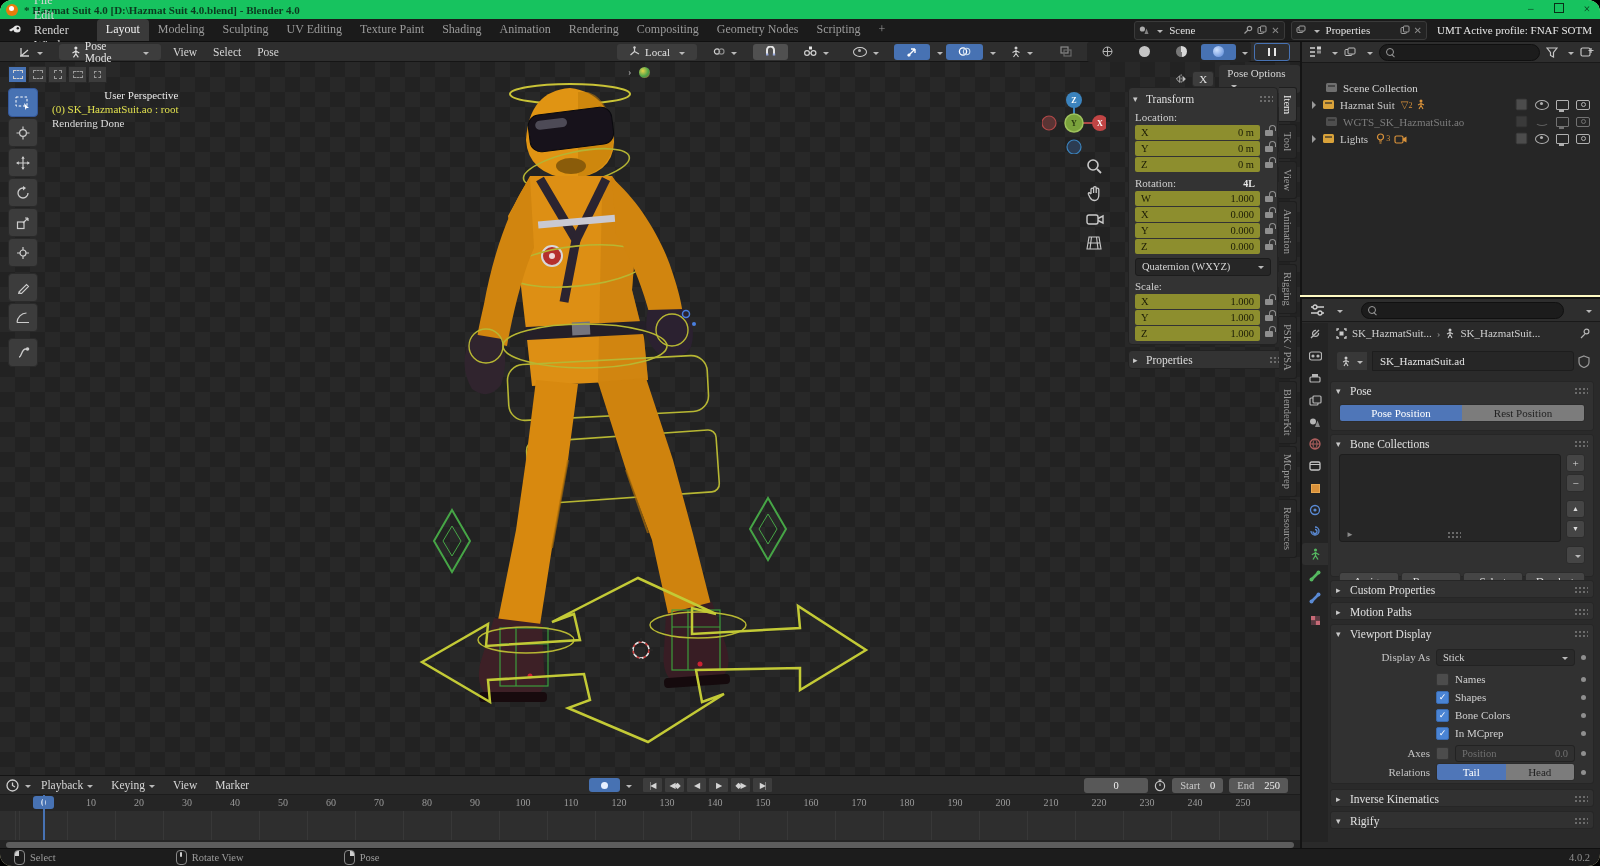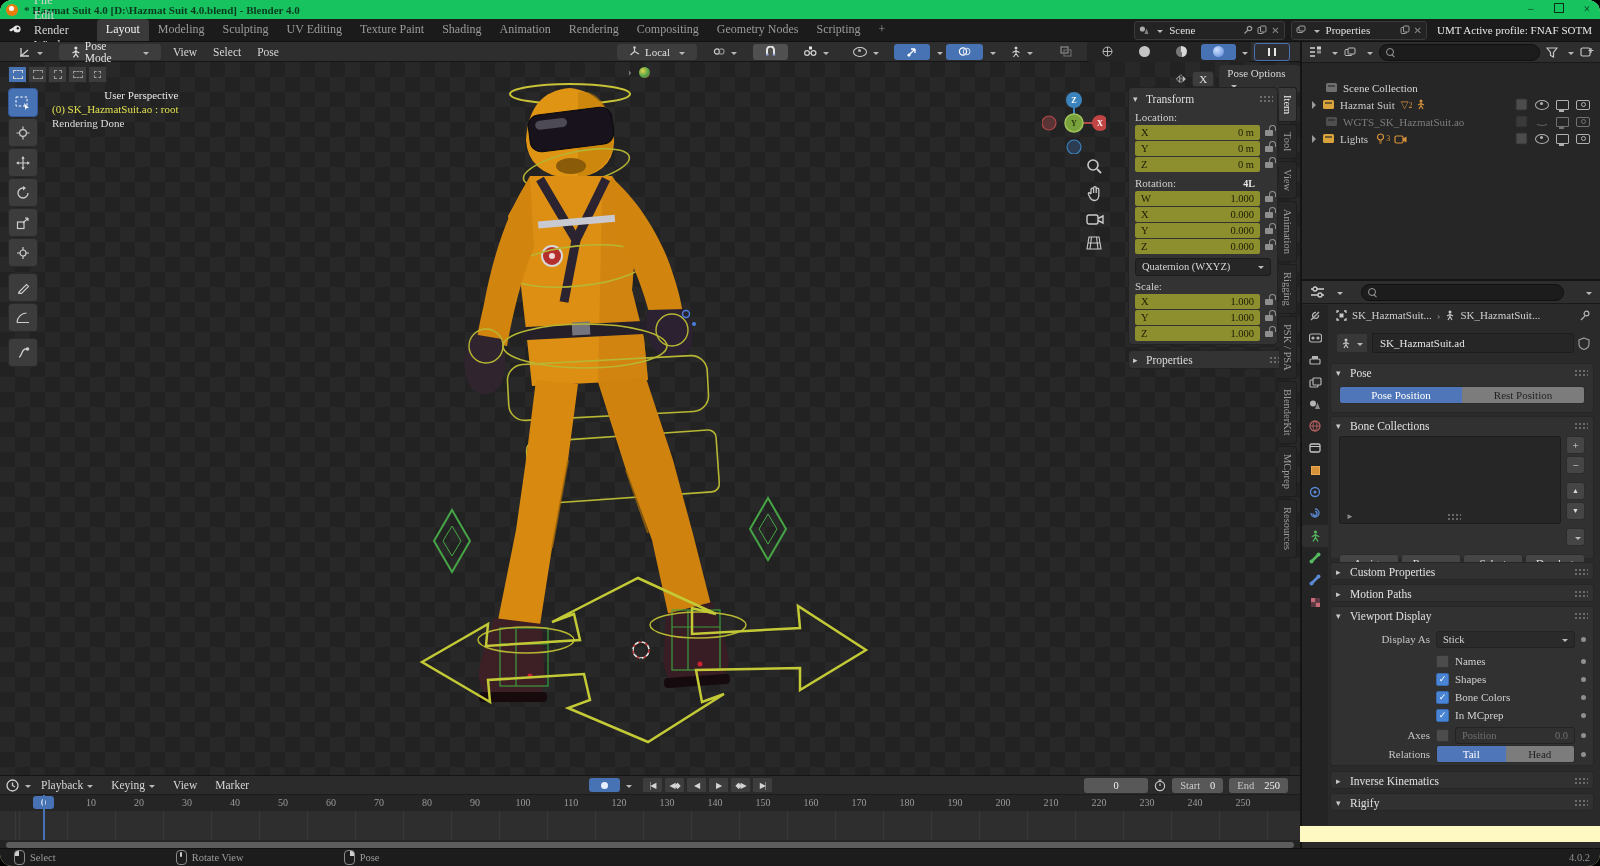--- a/index.html
+++ b/index.html
@@ -95,21 +95,21 @@
 
   
   #outliner{left:1300px;top:42px;width:300px;height:253px;background:#262626;border-left:2px solid #141414;box-sizing:border-box;}
   .ol-header{height:21px;background:#2e2e2e;border-bottom:1px solid #191919;display:flex;align-items:center;padding:0 6px;gap:6px;box-sizing:border-box;}
   .ol-row{height:17px;display:flex;align-items:center;font-size:11px;color:#c9c9c9;padding-left:10px;box-sizing:border-box;position:relative;}
   .ol-toggles{position:absolute;right:10px;display:flex;gap:7px;align-items:center;}
   .tri{border:4px solid transparent;border-left-color:#9a9a9a;margin-right:3px;flex:none;}
   .badge{color:#d9923a;font-size:10px;margin-left:6px;}
 
   
-  #properties{left:1300px;top:279px;width:300px;height:547px;background:#2a2a2a;border-left:2px solid #141414;
+  #properties{left:1300px;top:297px;width:300px;height:547px;background:#2a2a2a;border-left:2px solid #141414;
               border-top:2px solid #141414;box-sizing:border-box;}
   .prop-tabcol{position:absolute;left:0;top:24px;width:26px;height:520px;background:#242424;}
   .ptab{width:26px;height:22px;display:flex;align-items:center;justify-content:center;}
   .ptab.active{background:#2f2f2f;border-radius:3px 0 0 3px;}
   .panel{position:absolute;left:28px;width:264px;background:#313131;border-radius:3px;border:1px solid #262626;box-sizing:border-box;}
   .phead{display:flex;align-items:center;height:17px;padding:0 5px;color:#e0e0e0;font-size:11.5px;gap:3px;}
   .btn{background:#454545;border:1px solid #2c2c2c;border-radius:3px;color:#e3e3e3;text-align:center;font-size:11px;height:16px;line-height:16px;}
   .seg{display:flex;border-radius:3px;overflow:hidden;border:1px solid #2c2c2c;height:16px;}
   .seg > div{flex:1;text-align:center;line-height:16px;font-size:11px;background:#7c7c7c;color:#222;}
   .seg > div.on{background:#4f76b8;color:#fff;}

